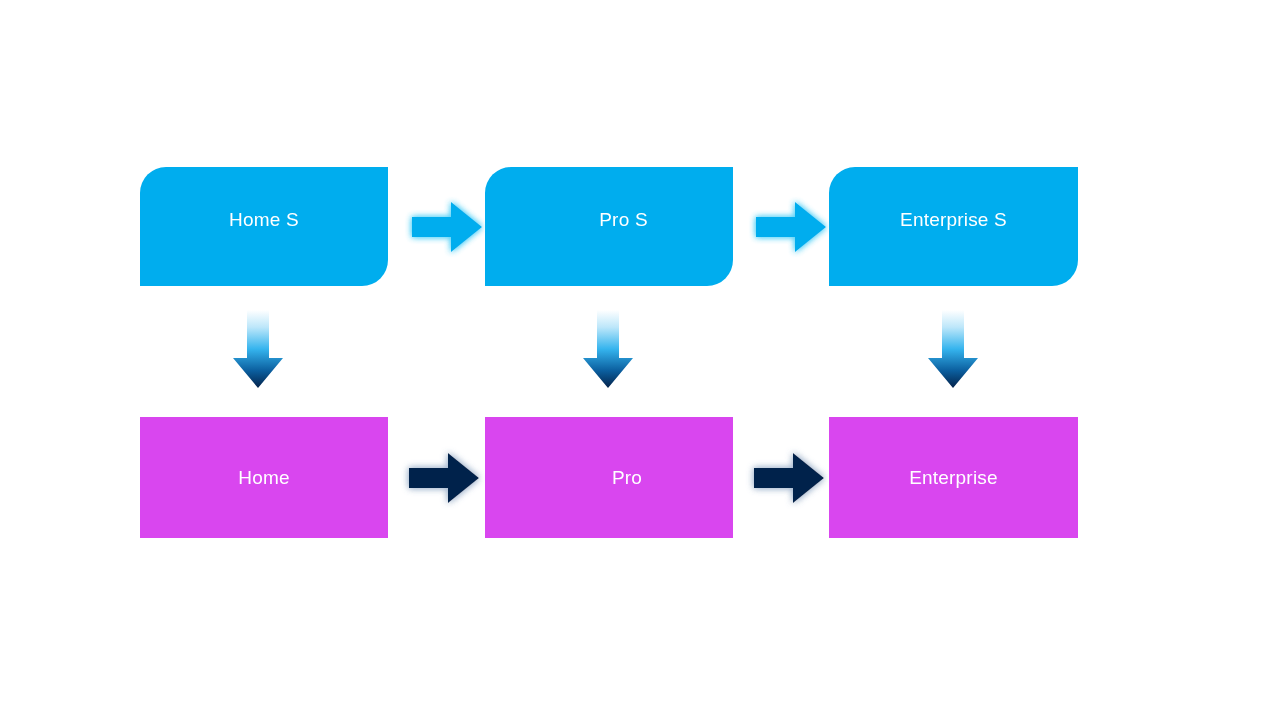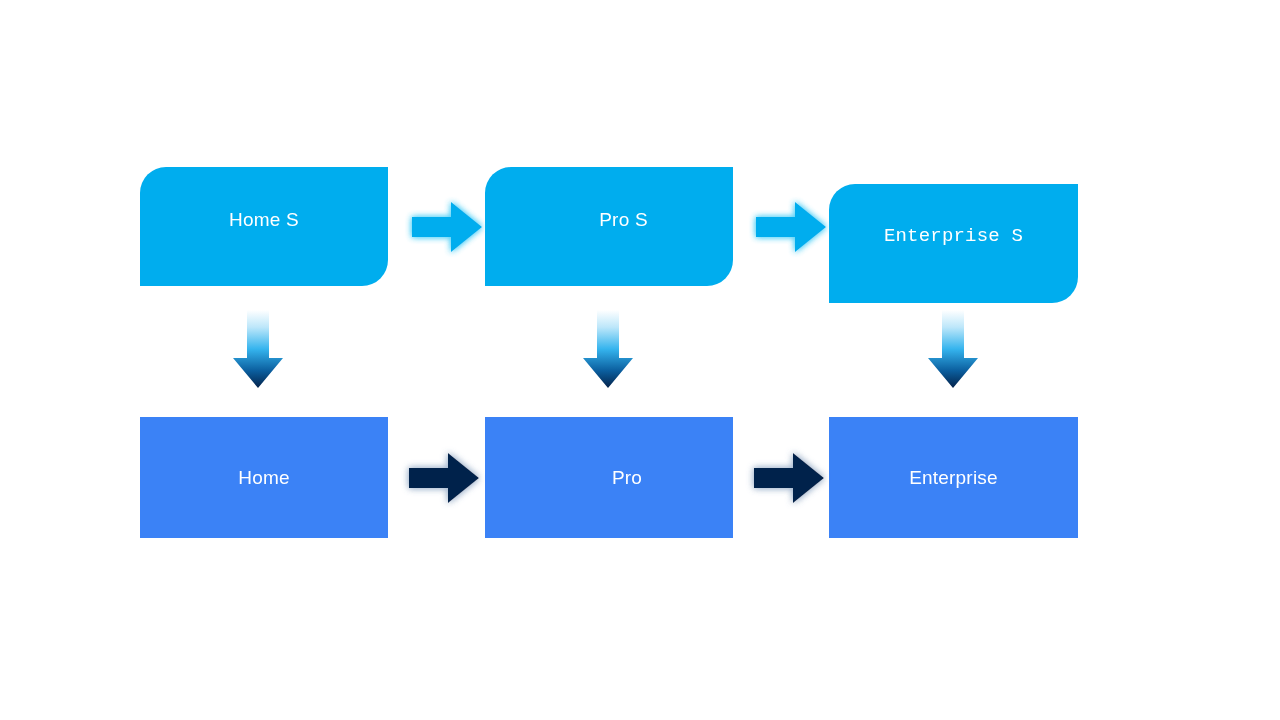--- a/index.html
+++ b/index.html
@@ -40,21 +40,21 @@
 
   
   .node.tier-s {
     background: #00ADEE;
     border-radius: 26px 0 26px 0;
     padding-bottom: 14px;   
   }
 
   
   .node.tier-base {
-    background: #3b82f6;
+    background: #d946ef;
     border-radius: 0;
   }
 
   .node-label {
     pointer-events: none;
   }
 
   
   .arrow-h {
     position: absolute;
@@ -81,21 +81,21 @@
 <div id="canvas">
 
   <div class="node tier-s" style="left:140px; top:167px; width:248px; height:119px;">
     <span class="node-label">Home S</span>
   </div>
 
   <div class="node tier-s" style="left:485px; top:167px; width:248px; height:119px;padding-left:29px;">
     <span class="node-label">Pro S</span>
   </div>
 
-  <div class="node tier-s" style="left:829px; top:184px; width:249px; height:119px;font-family:Liberation Mono, monospace;">
+  <div class="node tier-s" style="left:829px; top:167px; width:249px; height:119px;">
     <span class="node-label">Enterprise S</span>
   </div>
 
   <div class="arrow-h" style="left:406px; top:196px;">
     <svg viewBox="0 0 80 62" xmlns="http://www.w3.org/2000/svg">
       <defs>
         <filter id="glowCyan" x="-60%" y="-60%" width="220%" height="220%">
           <feGaussianBlur stdDeviation="3.4" result="b"></feGaussianBlur>
           <feFlood flood-color="#59D2F7" flood-opacity="0.95" result="c"></feFlood>
           <feComposite in="c" in2="b" operator="in" result="g"></feComposite>

